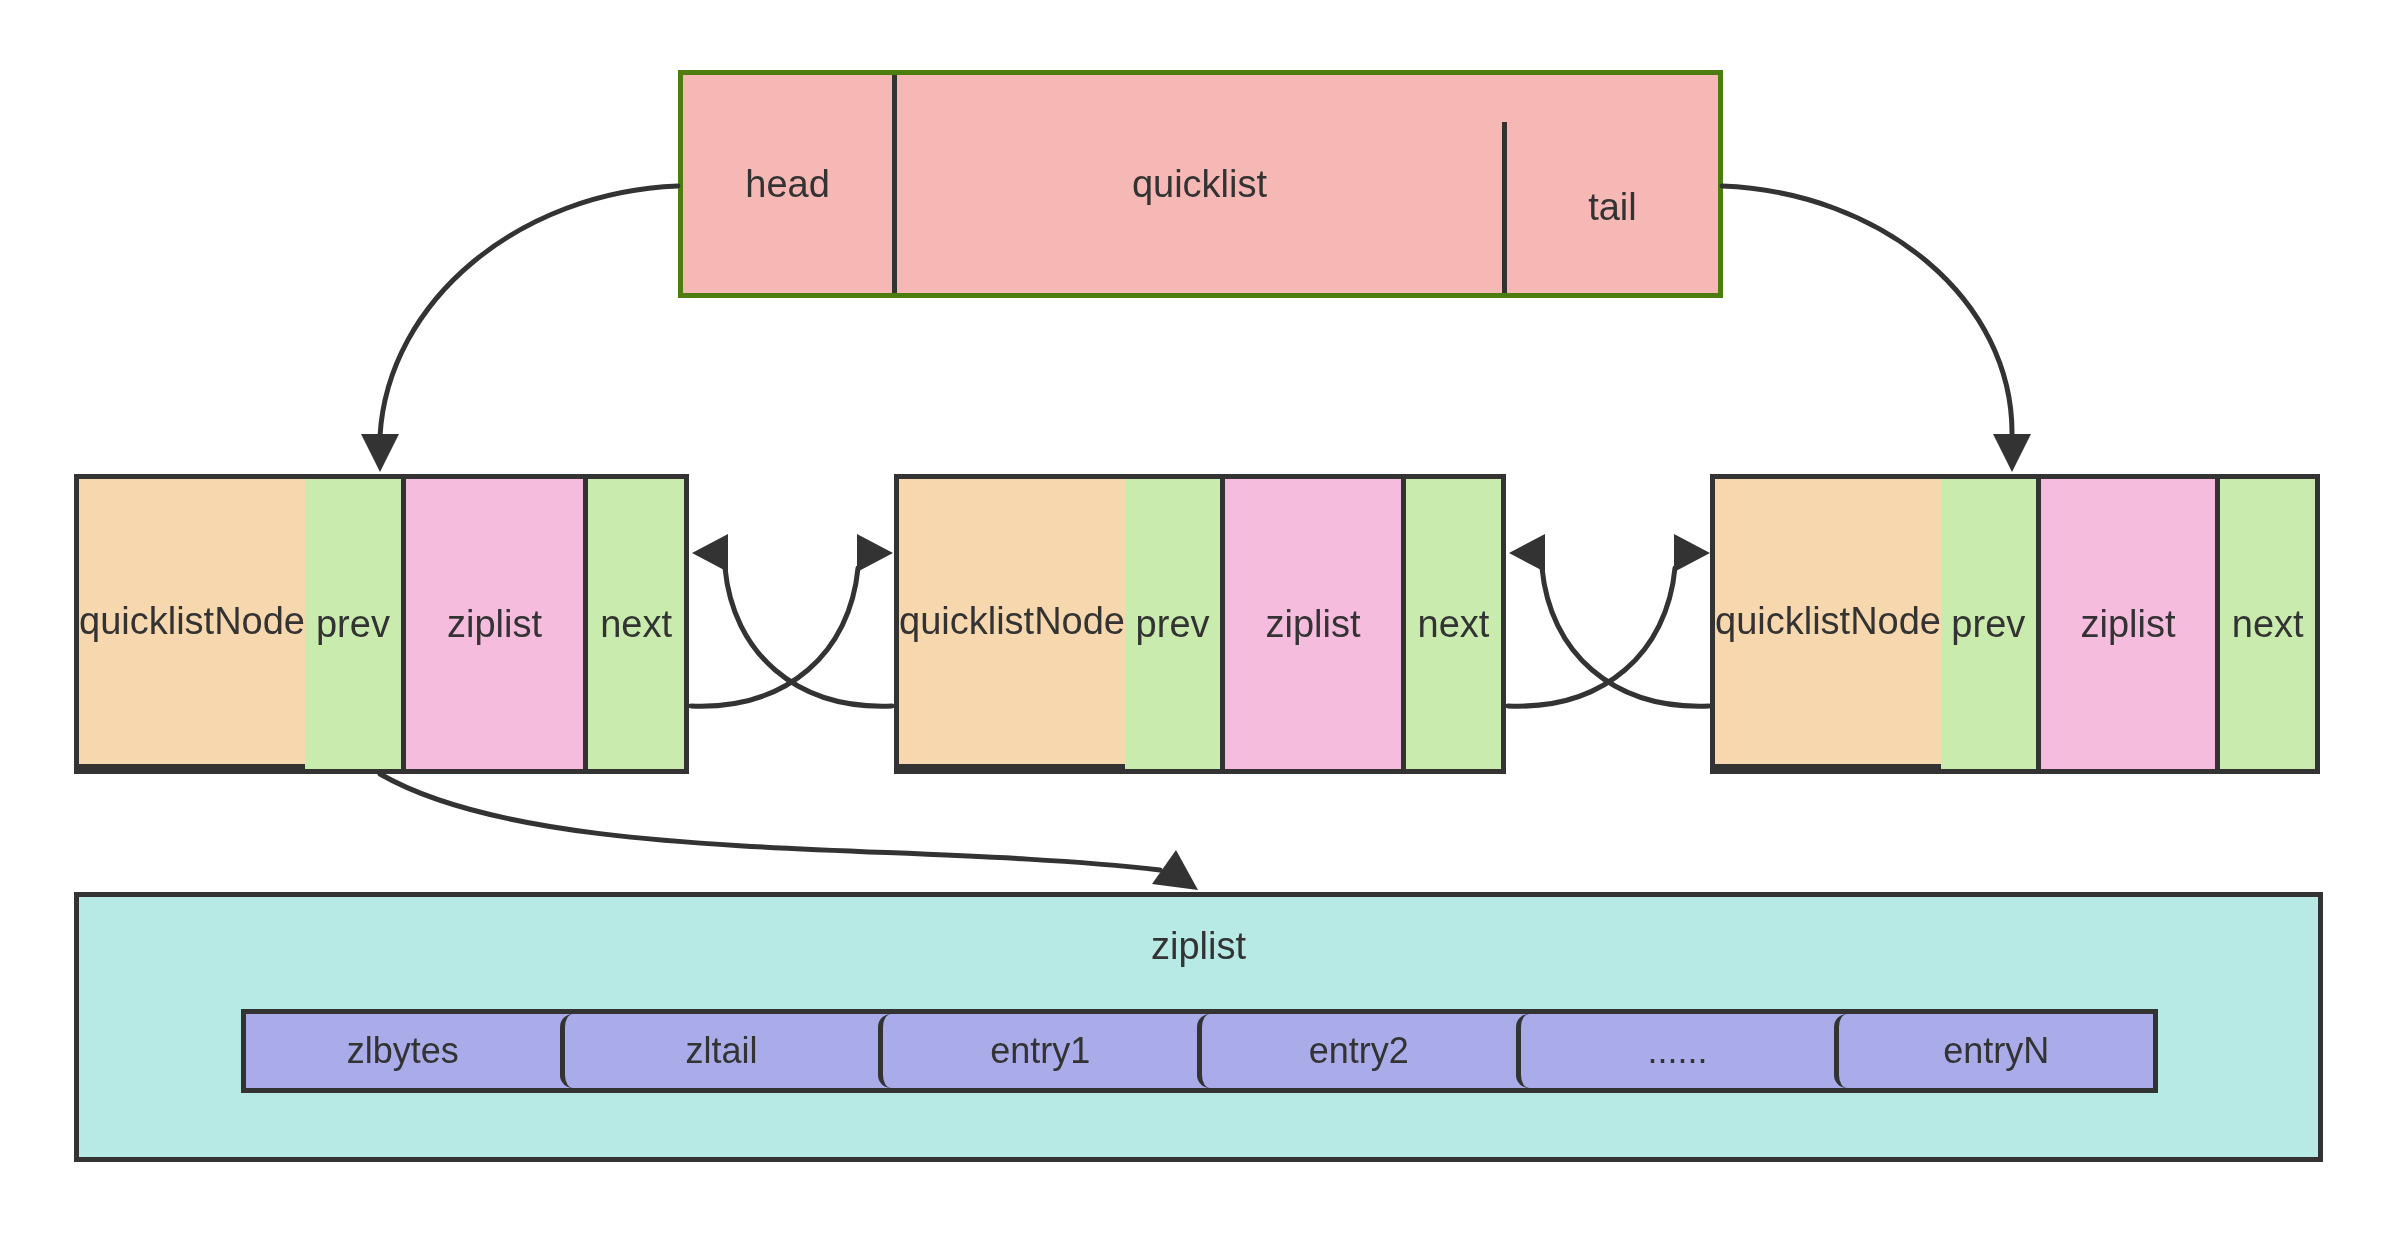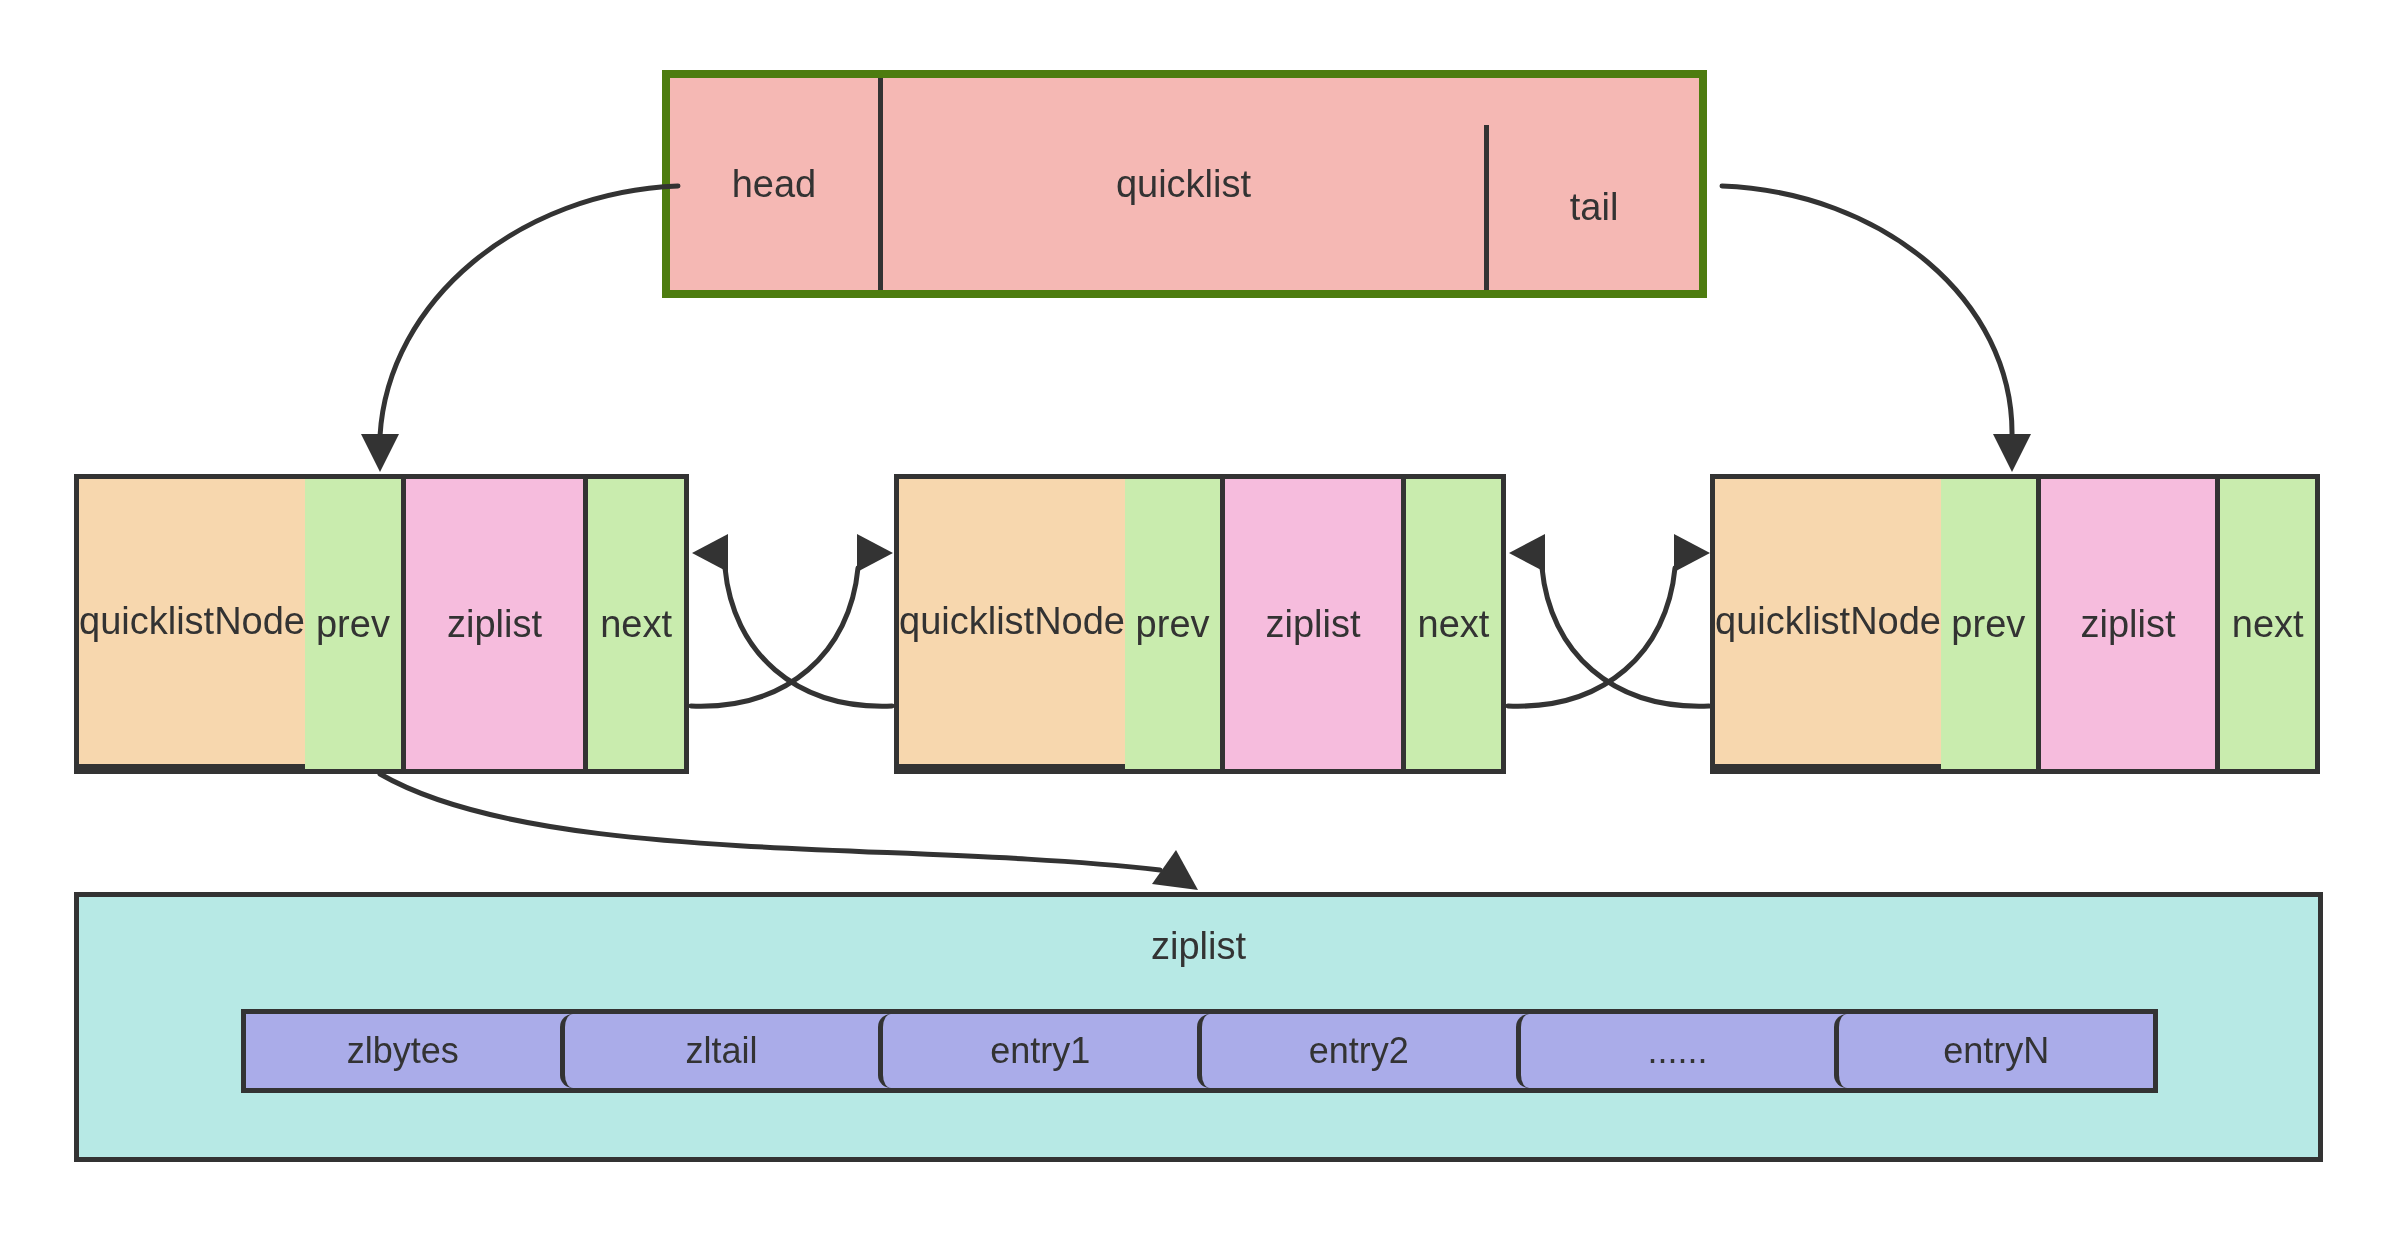--- a/index.html
+++ b/index.html
@@ -7,22 +7,22 @@
     position:relative;
     width:2386px;height:1237px;
     background:#ffffff;
     font-family:"Liberation Sans", sans-serif;
     color:#333333;
     overflow:hidden;
   }
 
   
   .qbox{
-    position:absolute;left:662px;top:70px;width:1045px;height:228px;
-    display:flex;background:#f5b8b4;border:8px solid #4d7c0f;box-sizing:border-box;
+    position:absolute;left:678px;top:70px;width:1045px;height:228px;
+    display:flex;background:#f5b8b4;border:5px solid #4d7c0f;box-sizing:border-box;
   }
   .qcell{display:flex;align-items:center;justify-content:center;font-size:38px;}
   .qcell.head{flex:0 0 20.2%;}
   .qcell.mid{flex:1;}
   .qcell.tail{flex:0 0 20.4%;margin-top:47px;}
   .qcell + .qcell{border-left:5px solid #333333;}
 
   
   .node{
     position:absolute;top:474px;width:615px;height:300px;

